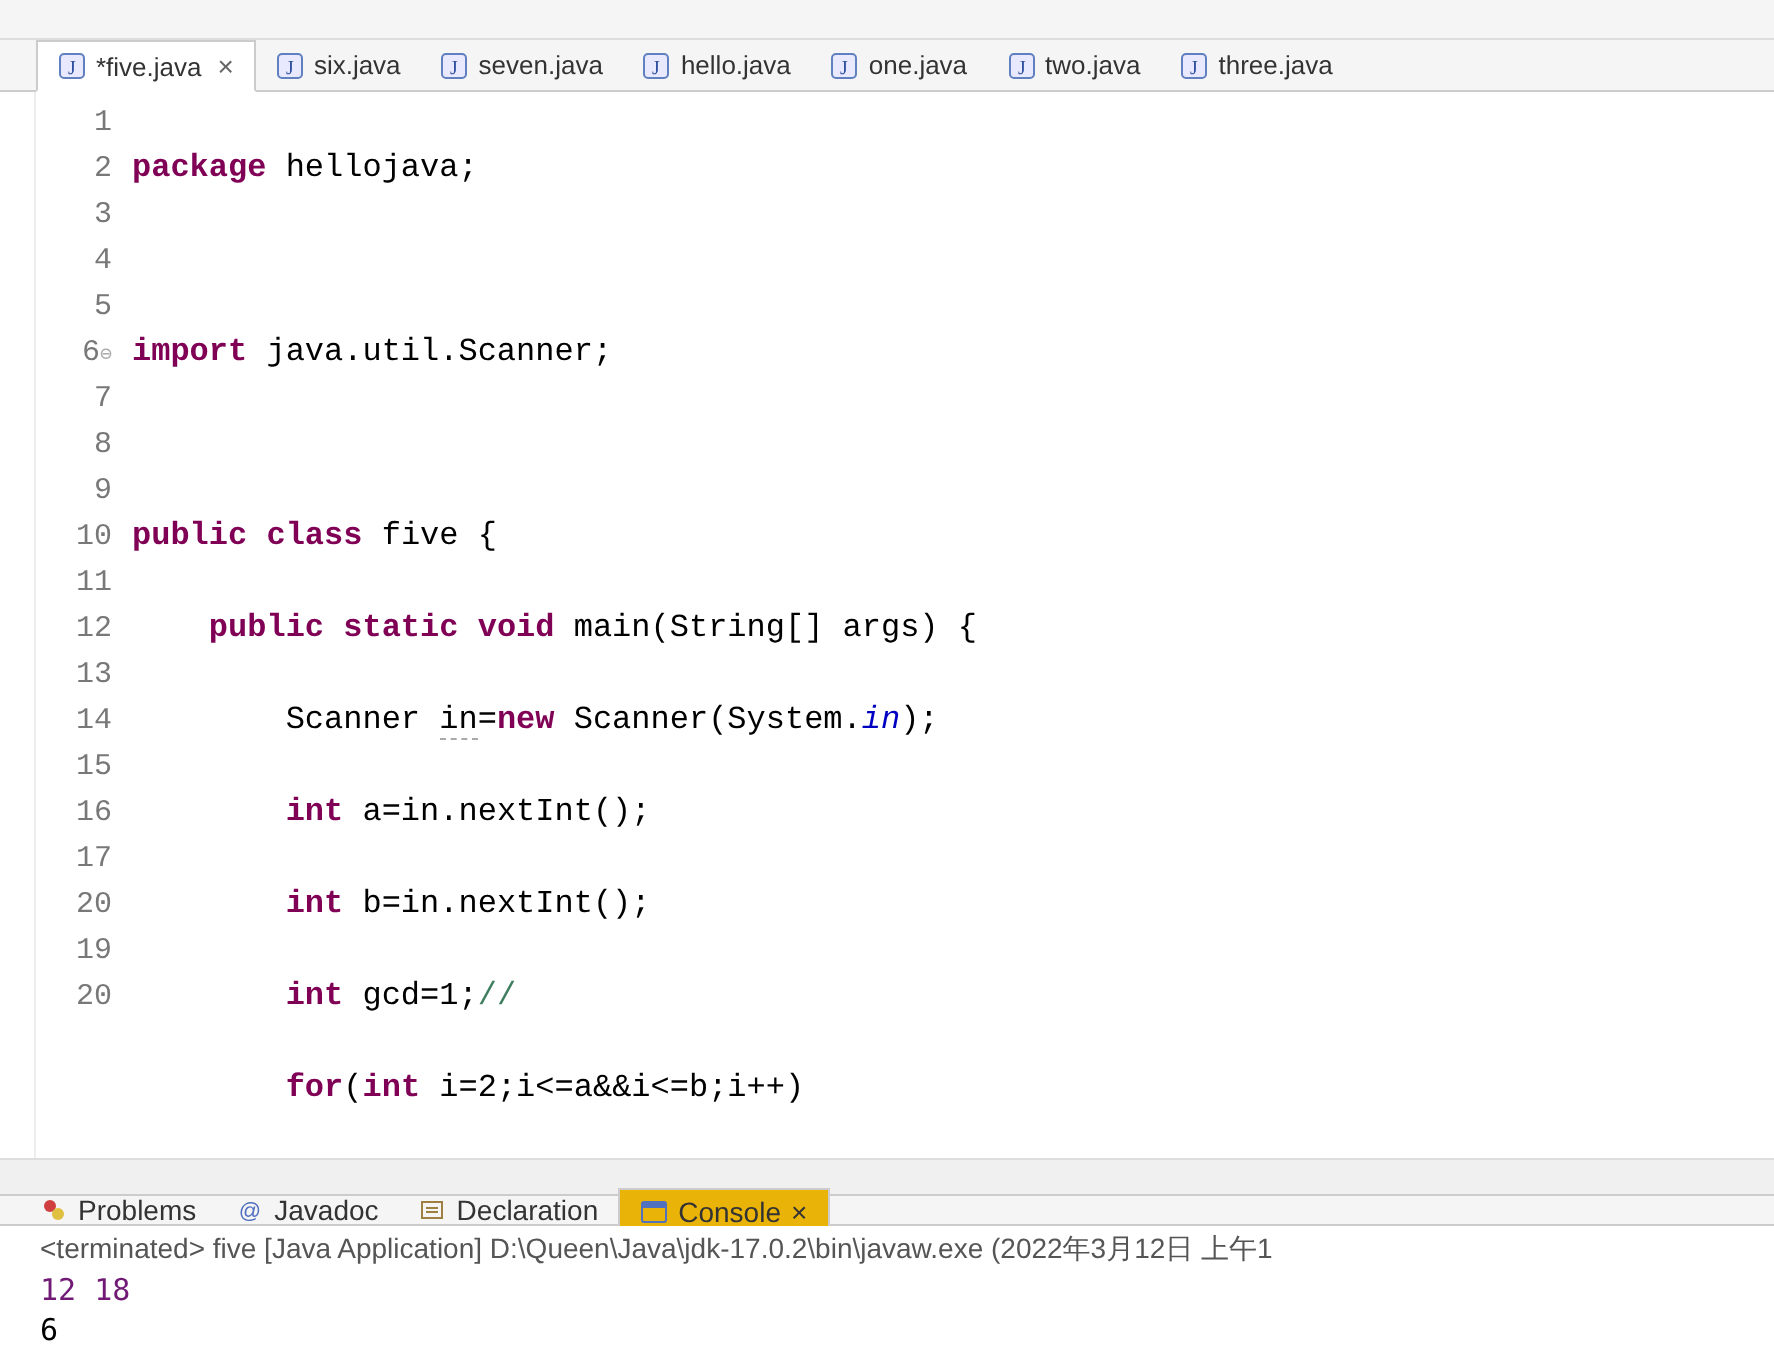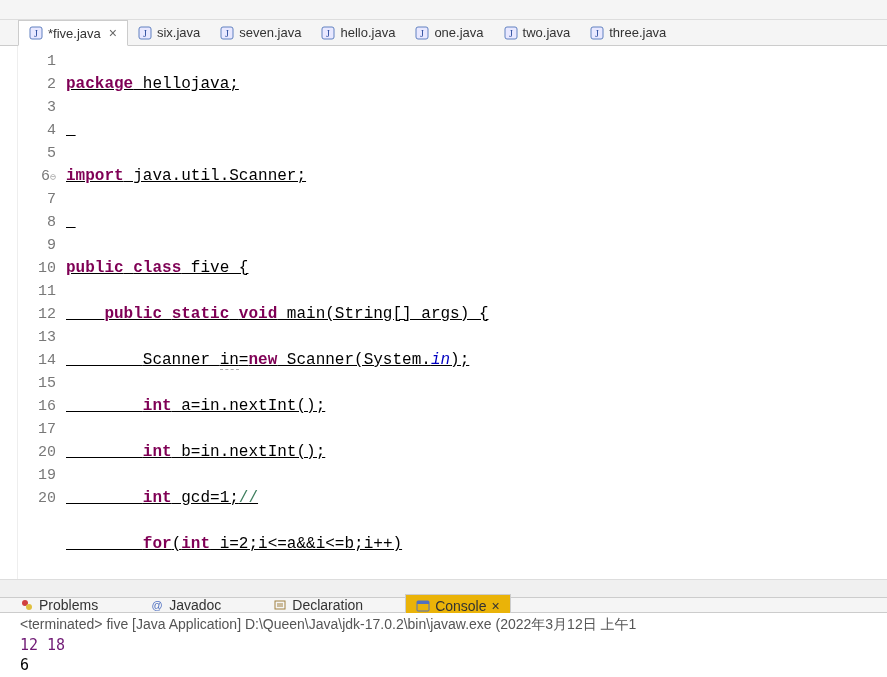--- a/index.html
+++ b/index.html
@@ -77,41 +77,39 @@
   font-size: 15px;
   user-select: none;
 }
 .gutter .ln { height: 23px; }
 .code-lines {
   flex: 1;
   padding: 4px 0 0 4px;
   line-height: 23px;
   overflow: hidden;
   white-space: pre;
-  text-decoration: underline;
 }
 .code-line { height: 23px; display: block; }
 .kw { color: #7f0055; font-weight: bold; }
 .com { color: #3f7f5f; }
 .field { color: #0000c0; font-style: italic; }
 .underline-dash { border-bottom: 1px dashed #aaa; }
 .hscroll {
   height: 18px;
   background: #f0f0f0;
   border-top: 1px solid #ddd;
 }
 .bottom-tabs {
   display: flex;
   background: #f5f5f5;
   border-top: 1px solid #ccc;
   border-bottom: 1px solid #ccc;
   align-items: center;
   height: 16px;
   padding-left: 10px;
-  gap: 32px;
 }
 .btab {
   display: flex;
   align-items: center;
   padding: 3px 10px;
   cursor: pointer;
   gap: 5px;
   font-size: 14px;
   color: #333;
 }

